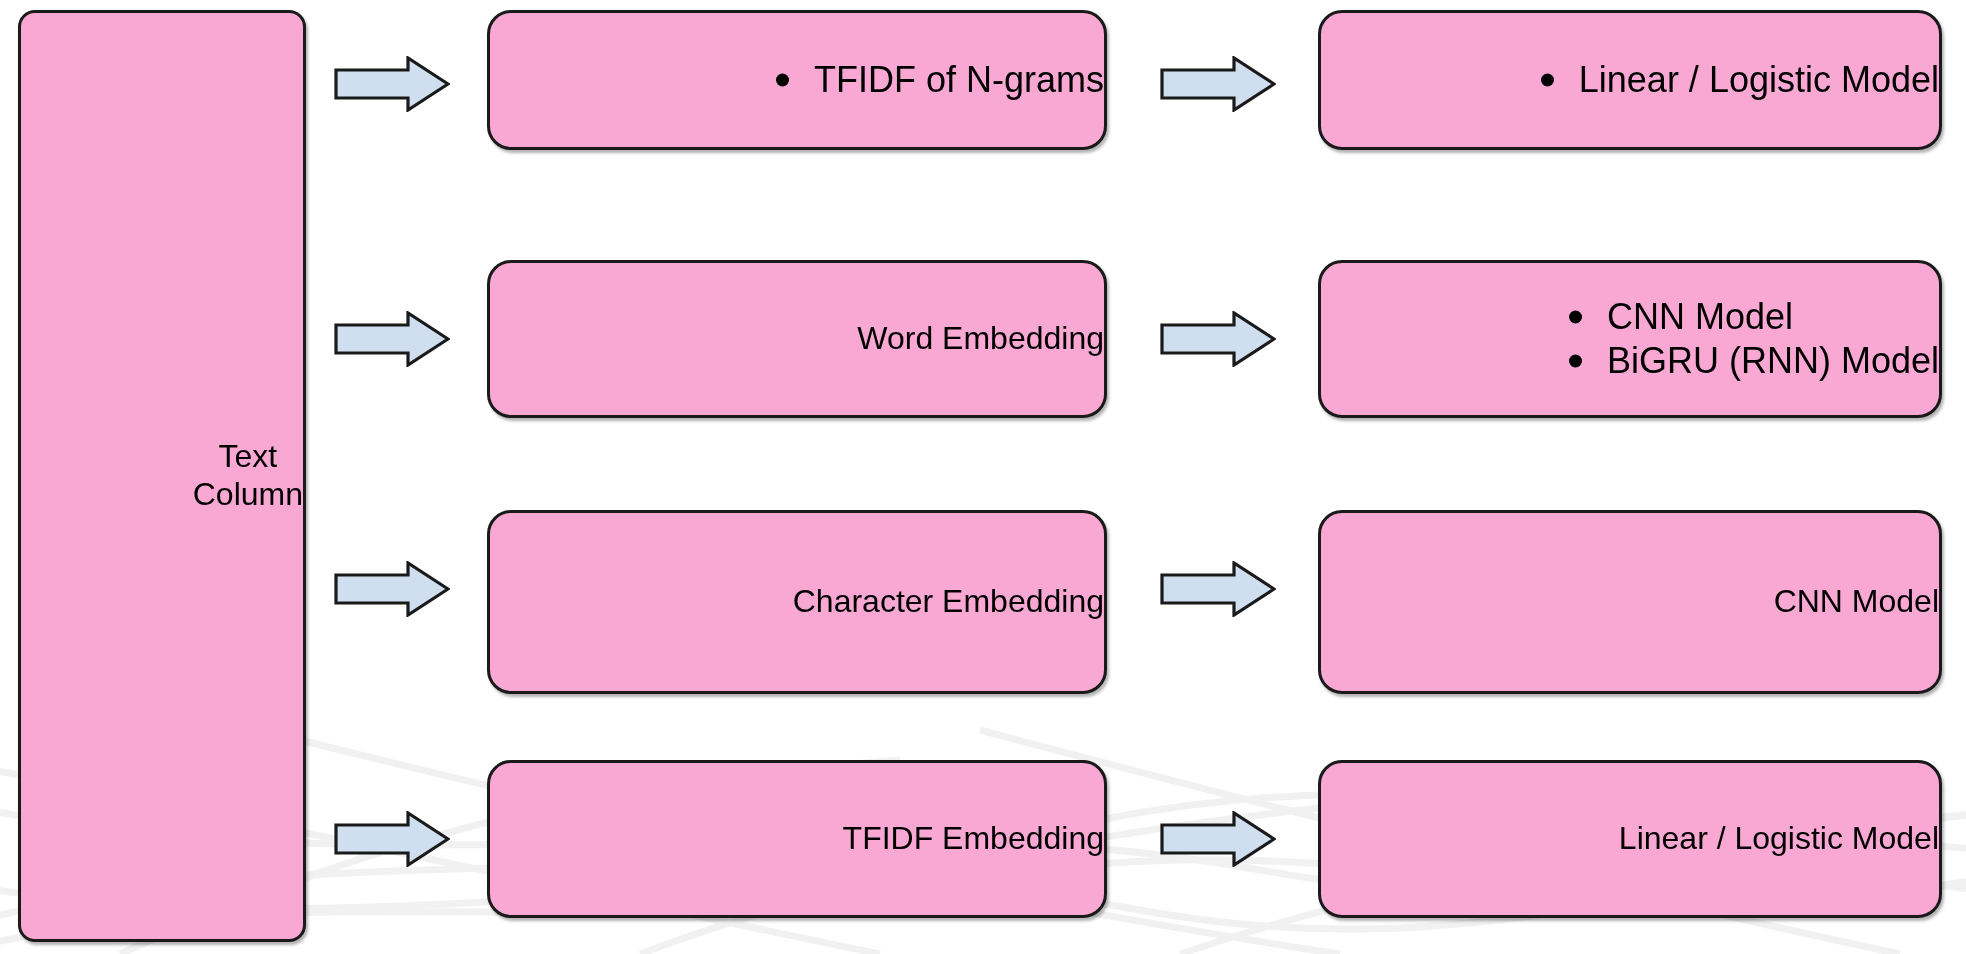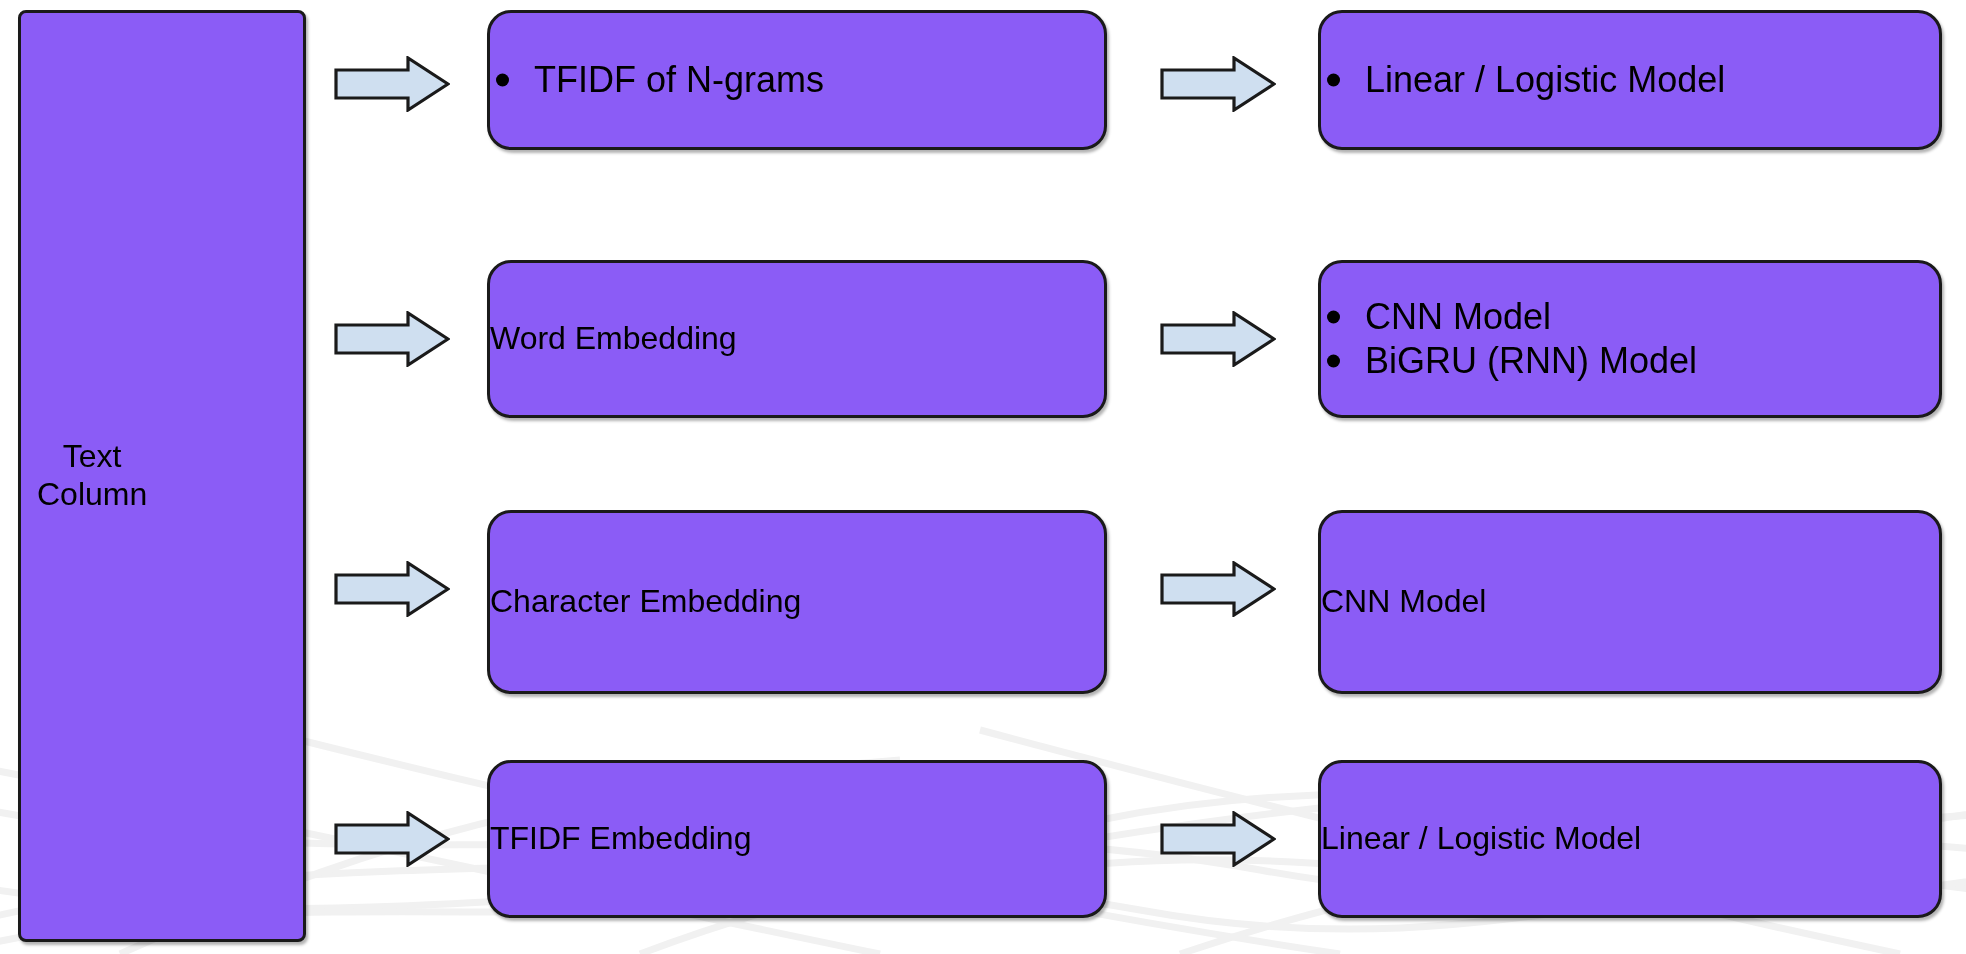--- a/index.html
+++ b/index.html
@@ -28,45 +28,45 @@
     width: 1966px;
     height: 954px;
     pointer-events: none;
     z-index: 0;
   }
 
   
   .node {
     position: absolute;
     box-sizing: border-box;
-    background: #8b5cf6;
+    background: #f9a8d4;
     border: 3px solid #1a1a1a;
     border-radius: 24px;
     box-shadow: 2px 3px 3px rgba(0,0,0,0.30);
     display: flex;
     align-items: center;
-    justify-content: flex-start;
+    justify-content: flex-end;
     z-index: 2;
   }
 
   .node-label {
     font-size: 32px;
     line-height: 1.18;
     color: #000000;
     text-align: center;
     white-space: pre-line;
   }
 
   
   #text-column-node {
     left: 18px;
     top: 10px;
     width: 288px;
     height: 932px;
-    border-radius: 8px;
+    border-radius: 17px;
     padding-left: 16px;
   }
 
   
   .col-mid {
     left: 487px;
     width: 620px;
   }
   .col-right {
     left: 1318px;

